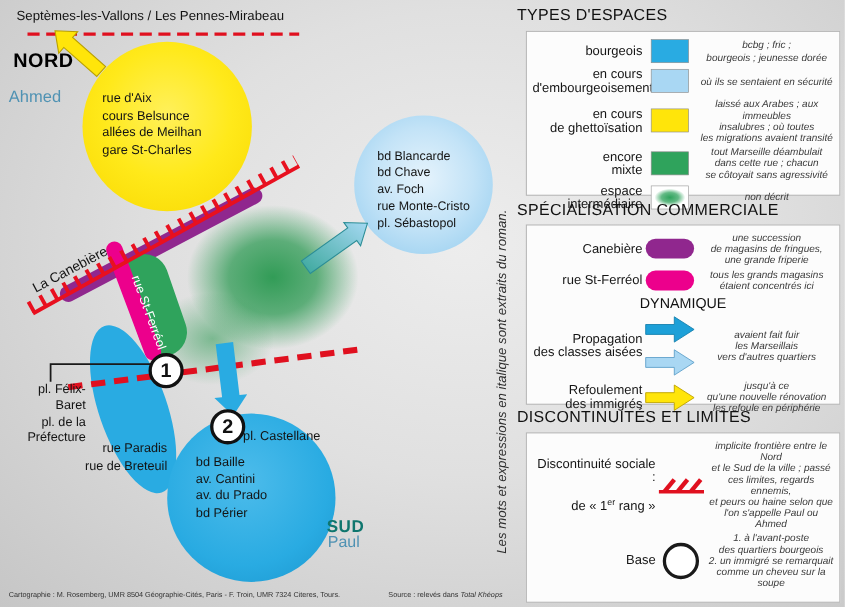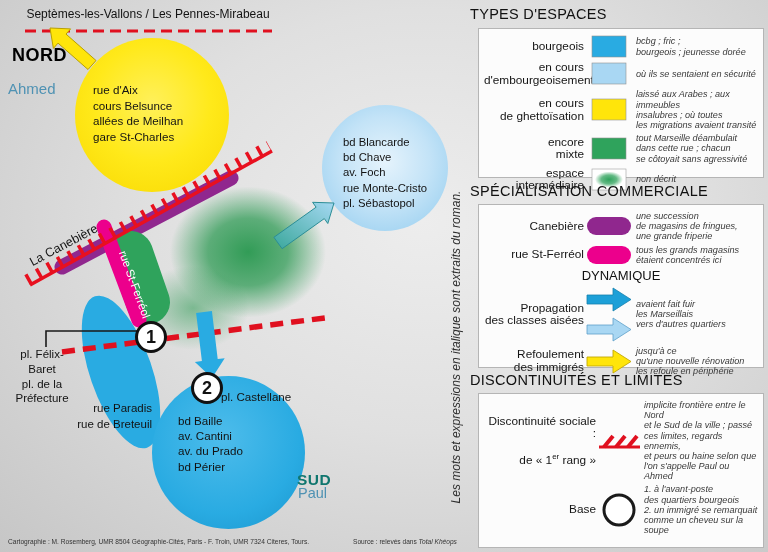--- a/index.html
+++ b/index.html
@@ -27,34 +27,34 @@
     background: radial-gradient(circle at 50% 45%, #e5f3fc 0%, #c3e3f7 48%, #90cbee 100%); }
   #south-circle { left:152px; top:376px; width:153px; height:153px;
     background: radial-gradient(circle at 46% 40%, #4dbceb 0%, #29abe2 62%, #1a95cd 100%); }
   #map-svg-over { position:absolute; left:0; top:0; z-index:3; }
   .badge { position:absolute; z-index:4; width:32px; height:32px; border-radius:50%;
     background:#fff; border:3px solid #111; display:flex; align-items:center; justify-content:center;
     font-size:18px; font-weight:600; color:#111; }
   #badge1 { left:135px; top:321px; }
   #badge2 { left:191px; top:372px; }
   .maplabel { position:absolute; z-index:5; font-size:11.5px; line-height:15.2px; color:#131313; }
-  #map-title { left:15px; top:7px; width:266px; text-align:center; font-size:12px; }
+  #map-title { left:15px; top:7px; width:266px; text-align:left; font-size:12px; }
   #nord-title { left:12px; top:48px; font-size:18px; font-weight:bold; color:#000000; letter-spacing:.5px; }
   #nord-name  { left:8px;  top:81px; font-size:15px; color:#4f92b3; }
   #sud-title  { left:297px; top:472px; font-size:15.5px; font-weight:bold; color:#0f766e; letter-spacing:.5px; }
   #sud-name   { left:298px; top:486px; font-size:14.5px; color:#4f92b3; }
   #north-lines { left:93px; top:82px; line-height:15.6px; font-size:11.6px; }
   #east-lines  { left:343px; top:135px; font-size:11.3px; }
   #south-lines { left:178px; top:413px; font-size:11.6px; }
   #castellane  { left:221px; top:389px; font-size:11.6px; }
   #canebiere-label { left:18px; top:238px; width:92px; text-align:center; font-size:12.5px;
     transform:rotate(-28deg); }
   #stferreol-label { left:92px; top:277px; width:84px; text-align:center; font-size:11.5px;
     color:#fff; transform:rotate(70deg); }
-  #felix-label { left:6px; top:347px; width:72px; text-align:center; line-height:14.8px; }
+  #felix-label { left:6px; top:347px; width:72px; text-align:right; line-height:14.8px; }
   #paradis-label { left:58px; top:401px; width:94px; text-align:right; line-height:15.5px; }
   #side-note { left:272px; top:339px; width:370px; height:16px; text-align:center; z-index:5;
     transform:rotate(-90deg); font-style:italic; font-size:12px; color:#2e2e2e; }
   #credit { left:8px; top:538px; font-size:6.6px; color:#333; z-index:5; }
   #source { left:353px; top:538px; font-size:6.6px; color:#333; z-index:5; }
   #source .it { font-style:italic; }
 
   
   #legend { position:absolute; left:470px; top:0; width:298px; height:552px; }
   .lg-h { position:absolute; width:100%; font-size:14.5px; letter-spacing:.3px; color:#111; }
@@ -62,21 +62,21 @@
   #h-comm   { top:183px; }
   #h-limits { top:372px; }
   .lg-box { position:absolute; left:8px; width:286px; background:#fcfcfc;
     border:1px solid #b5b5b5; padding:3px 5px; }
   #box-types  { top:28px;  height:150px; }
   #box-comm   { top:204px; height:164px; }
   #box-limits { top:393px; height:155px; }
   .lg-row { display:flex; align-items:center; margin:3px 0; }
   .lg-label { width:100px; text-align:right; font-size:11.8px; line-height:1.08; color:#151515; white-space:pre-line; }
   .lg-sym { width:50px; display:flex; flex-direction:column; gap:3px; justify-content:center; align-items:center; flex-shrink:0; }
-  .lg-desc { flex:1; font-style:italic; font-size:9.1px; line-height:1.12; color:#3a3a3a; white-space:pre-line; padding-left:2px; }
+  .lg-desc { flex:1; font-style:italic; font-size:9.1px; line-height:1.12; color:#3a3a3a; white-space:pre-line; padding-left:2px;text-align:center; }
   #box-limits .lg-label { width:112px; }
   #box-limits .lg-sym { width:46px; }
   .dyn-title { text-align:center; font-size:13px; margin:2px 0 1px 0; color:#111; }
   .sup { font-size:8px; vertical-align:super;text-align:center; }
 </style>
 </head>
 <body>
 
 <div id="map">
 

